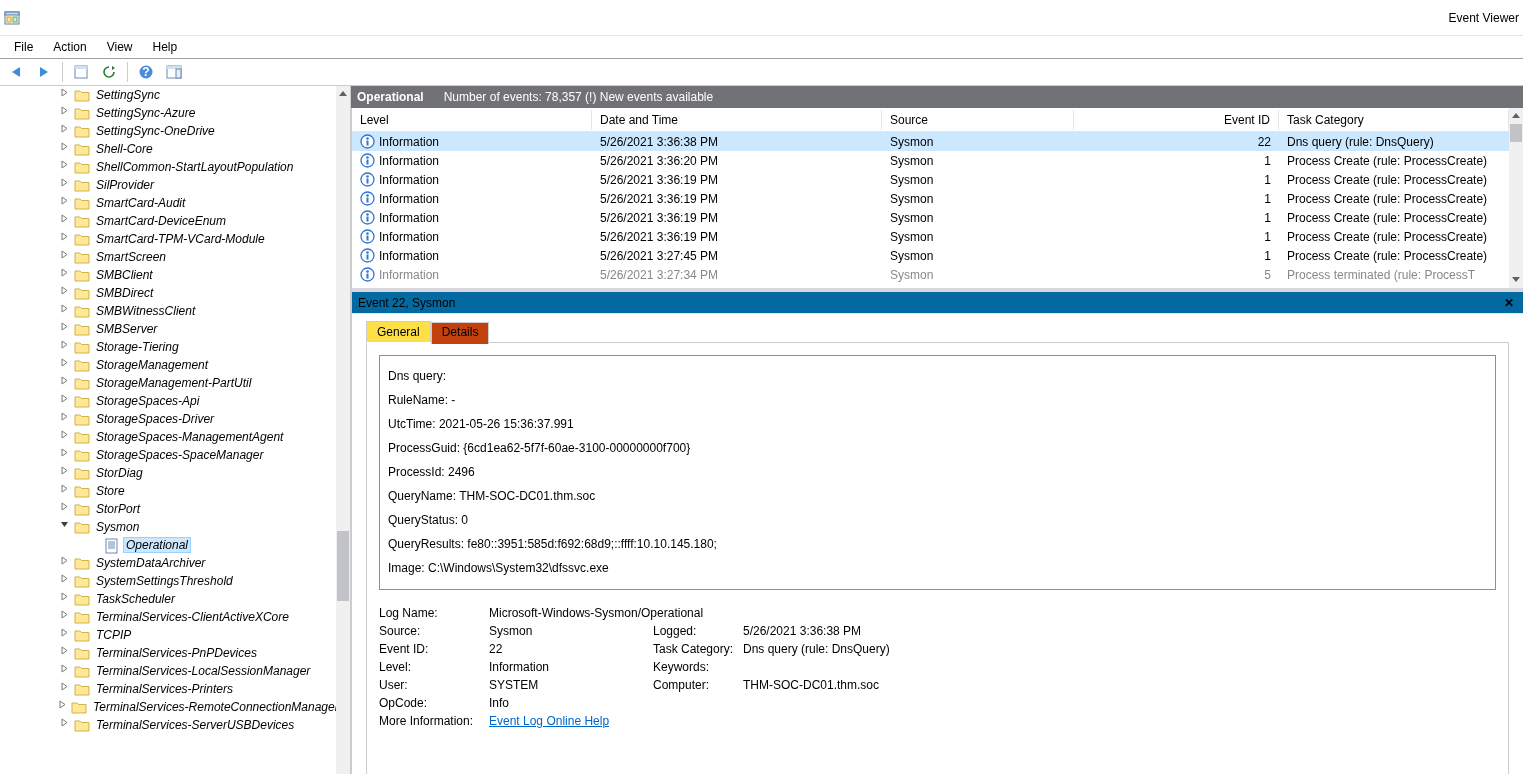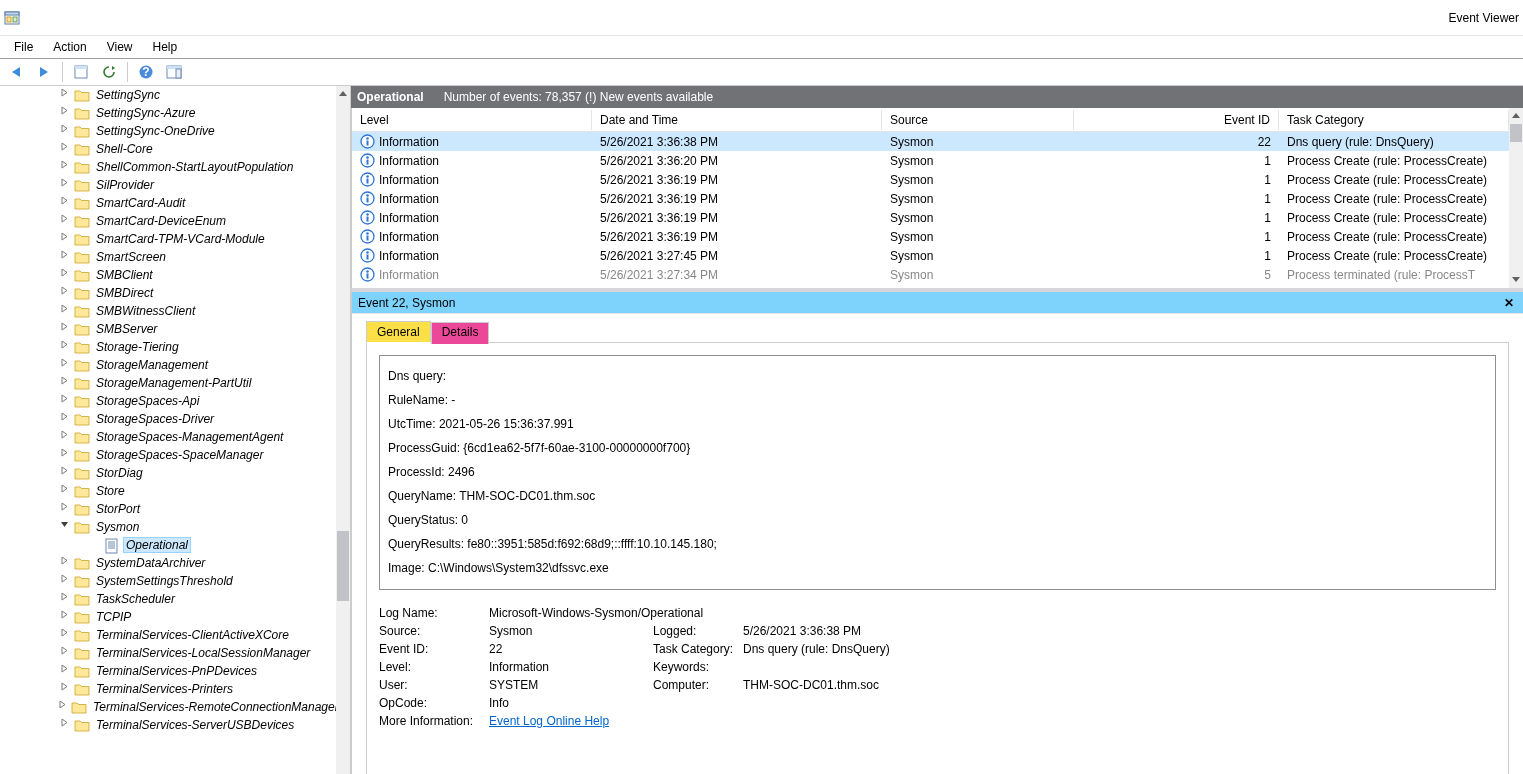--- a/index.html
+++ b/index.html
@@ -49,27 +49,27 @@
 .grid-row .gc { padding: 1px 8px; white-space:nowrap; overflow:hidden; }
 .grid-row .gc.c-level { display:flex; align-items:center; gap:4px;}
 .grid-row.partial .gc { color:#888; }
 .info-icon-svg { width:15px; height:15px; }
 .grid-scroll { width:14px; background:#f0f0f0; display:flex; flex-direction:column; }
 .grid-scroll .sbtn { height:16px; display:flex;align-items:center;justify-content:center; }
 .grid-scroll .strack { flex:1; position:relative; }
 .grid-scroll .sthumb { position:absolute; left:1px; right:1px; top:0; height:18px; background:#c2c3c9; }
 
 .detail-pane { flex:1; border-top:4px solid #d6d6dc; border-left:1px solid #ccc; display:flex; flex-direction:column; }
-.detail-title { height:22px; display:flex; align-items:center; justify-content:space-between; padding:0 6px; background:#7dd3fc; border-bottom:1px solid #e5e5e5;}
+.detail-title { height:22px; display:flex; align-items:center; justify-content:space-between; padding:0 6px; background:#0369a1; border-bottom:1px solid #e5e5e5;}
 .detail-title .close { width:16px;height:16px;display:flex;align-items:center;justify-content:center; font-weight:bold; cursor:default;}
 .detail-body { flex:1; padding: 6px 14px; display:flex; flex-direction:column;}
 .tabs { display:flex; }
 .tab { padding:3px 10px; border:1px solid #ccc; border-bottom:none; background:#fff; position:relative; top:1px; margin-right:0px;}
 .tab.active { background:#fde047; z-index:2; border-bottom:1px solid #fff;}
-.tab:not(.active) { background:#ec4899; top:2px; padding-top:2px; padding-bottom:2px;}
+.tab:not(.active) { background:#c2410c; top:2px; padding-top:2px; padding-bottom:2px;}
 .tab-content { border:1px solid #ccc; padding:12px; flex:1; display:flex; flex-direction:column; gap:10px;}
 .event-text { border:1px solid #8e8e8e; padding:8px; height:235px; overflow:auto; line-height:24px; white-space:pre-wrap; font-family:"Segoe UI",sans-serif;}
 .meta-grid { display:grid; grid-template-columns: 106px 160px 86px auto; row-gap:4px; column-gap:4px; padding-top:6px;}
 .meta-grid .ml { color:#000; }
 .meta-grid .mv {}
 a.link { color:#0066cc; text-decoration:underline; }
 
 svg { display:block; }
 </style>
 </head>
@@ -555,60 +555,60 @@
           <span class="arrow">
             <svg width="9" height="9">
               <path d="M2 1 L7 4.5 L2 8 Z" fill="none" stroke="#7b7b7b"></path>
             </svg>
           </span>
           <span>
             <svg class="folder-svg">
               <use href="#folder-icon"></use>
             </svg>
           </span>
+          <span class="lbl">TerminalServices-ClientActiveXCore</span>
+        </div>
+        <div class="tree-row">
+          <span class="arrow">
+            <svg width="9" height="9">
+              <path d="M2 1 L7 4.5 L2 8 Z" fill="none" stroke="#7b7b7b"></path>
+            </svg>
+          </span>
+          <span>
+            <svg class="folder-svg">
+              <use href="#folder-icon"></use>
+            </svg>
+          </span>
           <span class="lbl">TCPIP</span>
         </div>
         <div class="tree-row">
           <span class="arrow">
             <svg width="9" height="9">
               <path d="M2 1 L7 4.5 L2 8 Z" fill="none" stroke="#7b7b7b"></path>
             </svg>
           </span>
           <span>
             <svg class="folder-svg">
               <use href="#folder-icon"></use>
             </svg>
           </span>
-          <span class="lbl">TerminalServices-ClientActiveXCore</span>
+          <span class="lbl">TerminalServices-PnPDevices</span>
         </div>
         <div class="tree-row">
           <span class="arrow">
             <svg width="9" height="9">
               <path d="M2 1 L7 4.5 L2 8 Z" fill="none" stroke="#7b7b7b"></path>
             </svg>
           </span>
           <span>
             <svg class="folder-svg">
               <use href="#folder-icon"></use>
             </svg>
           </span>
           <span class="lbl">TerminalServices-LocalSessionManager</span>
-        </div>
-        <div class="tree-row">
-          <span class="arrow">
-            <svg width="9" height="9">
-              <path d="M2 1 L7 4.5 L2 8 Z" fill="none" stroke="#7b7b7b"></path>
-            </svg>
-          </span>
-          <span>
-            <svg class="folder-svg">
-              <use href="#folder-icon"></use>
-            </svg>
-          </span>
-          <span class="lbl">TerminalServices-PnPDevices</span>
         </div>
         <div class="tree-row">
           <span class="arrow">
             <svg width="9" height="9">
               <path d="M2 1 L7 4.5 L2 8 Z" fill="none" stroke="#7b7b7b"></path>
             </svg>
           </span>
           <span>
             <svg class="folder-svg">
               <use href="#folder-icon"></use>

